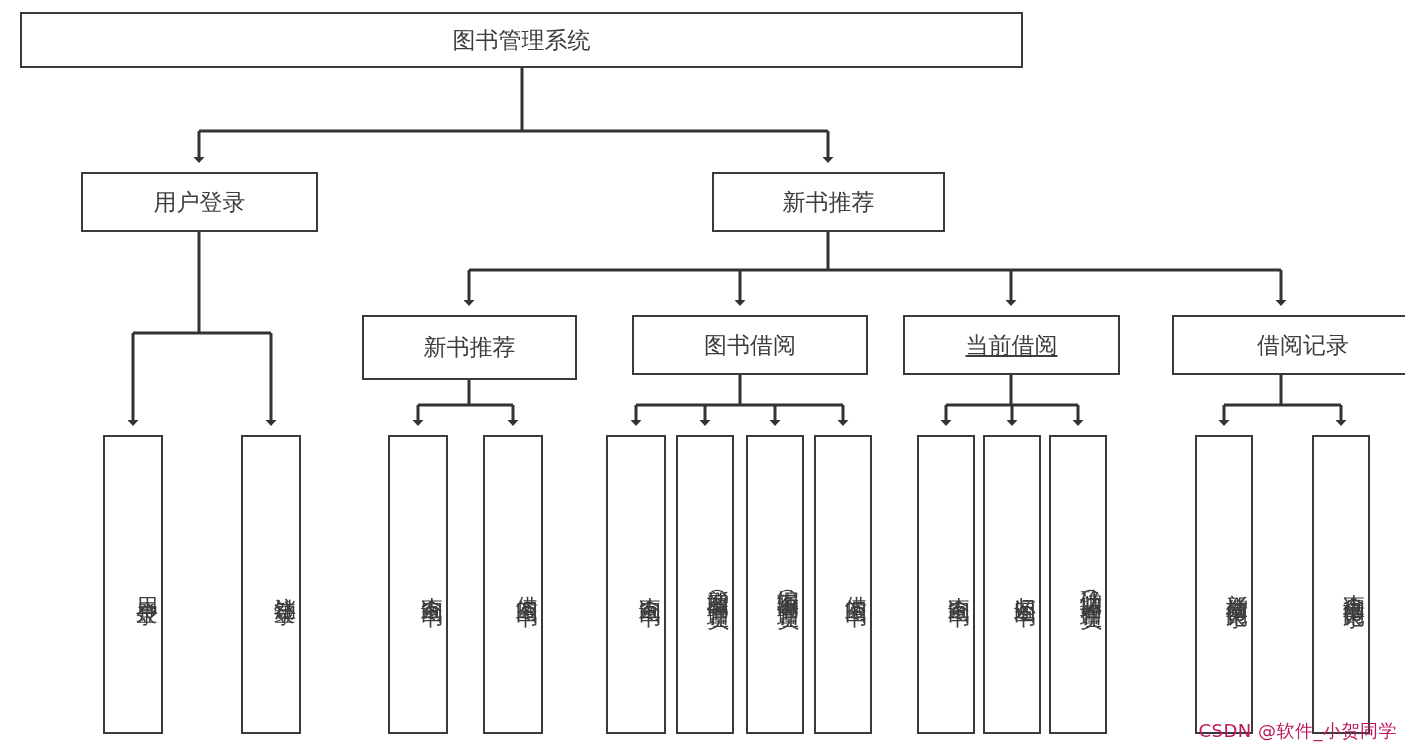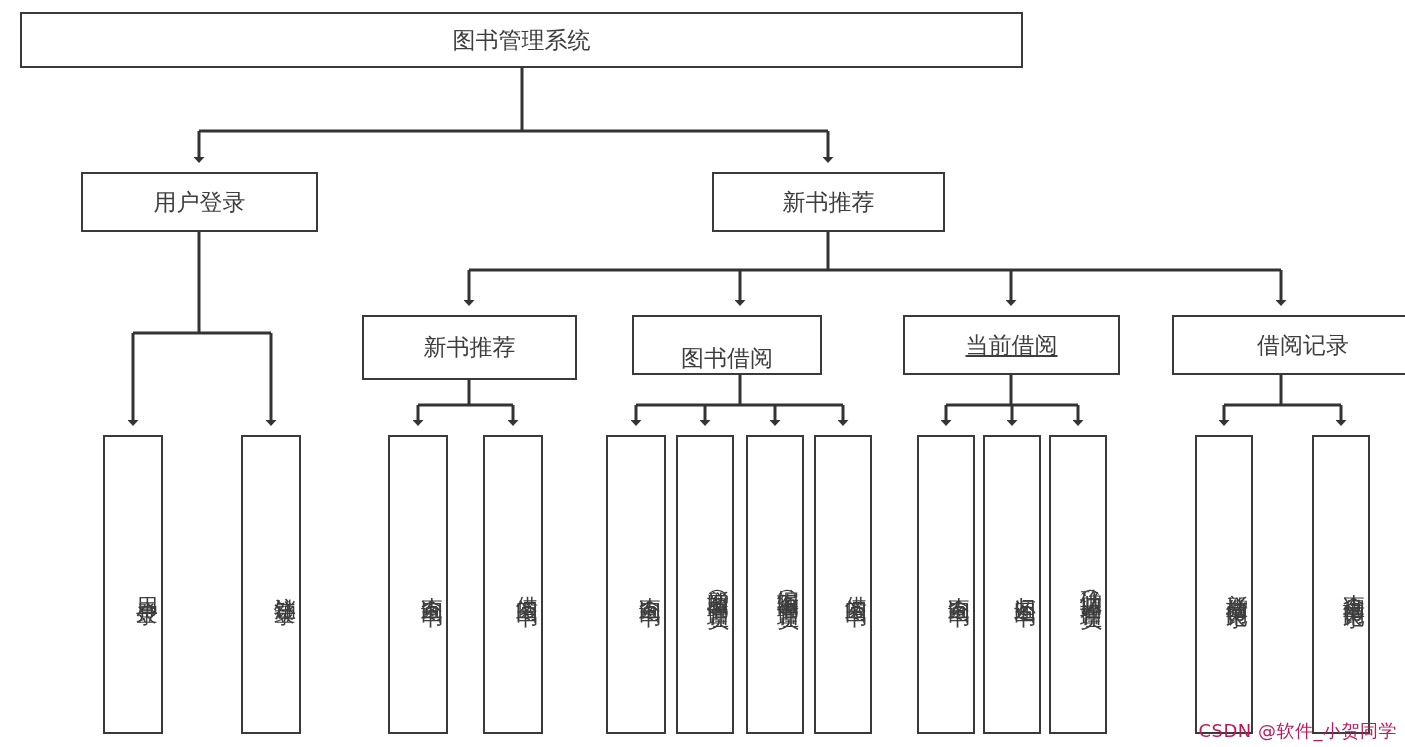--- a/index.html
+++ b/index.html
@@ -122,21 +122,21 @@
   <div class="node h" style="left:81px;top:172px;width:237px;height:60px;">
     <span>用户登录</span>
   </div>
   <div class="node h" style="left:712px;top:172px;width:233px;height:60px;">
     <span>新书推荐</span>
   </div>
 
   <div class="node h" style="left:362px;top:315px;width:215px;height:65px;">
     <span>新书推荐</span>
   </div>
-  <div class="node h" style="left:632px;top:315px;width:190px;height:60px;align-items:flex-end;">
+  <div class="node h" style="left:632px;top:315px;width:236px;height:60px;">
     <span>图书借阅</span>
   </div>
   <div class="node h" style="left:903px;top:315px;width:217px;height:60px;text-decoration:underline;">
     <span>当前借阅</span>
   </div>
   <div class="node h" style="left:1172px;top:315px;width:262px;height:60px;">
     <span>借阅记录</span>
   </div>
 
   <div class="node v" style="left:103px;top:435px;width:60px;height:299px;">

